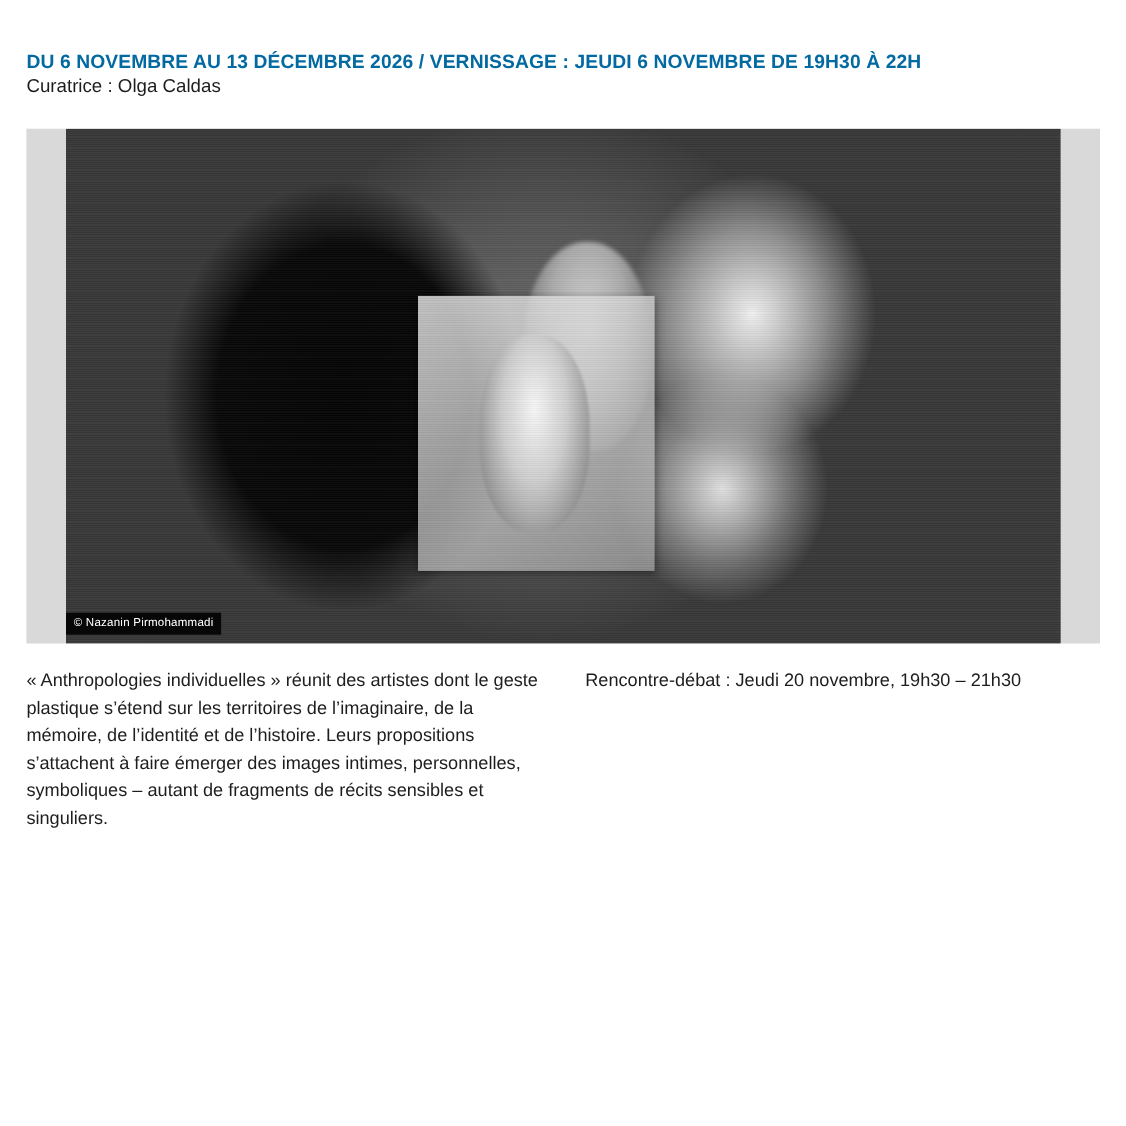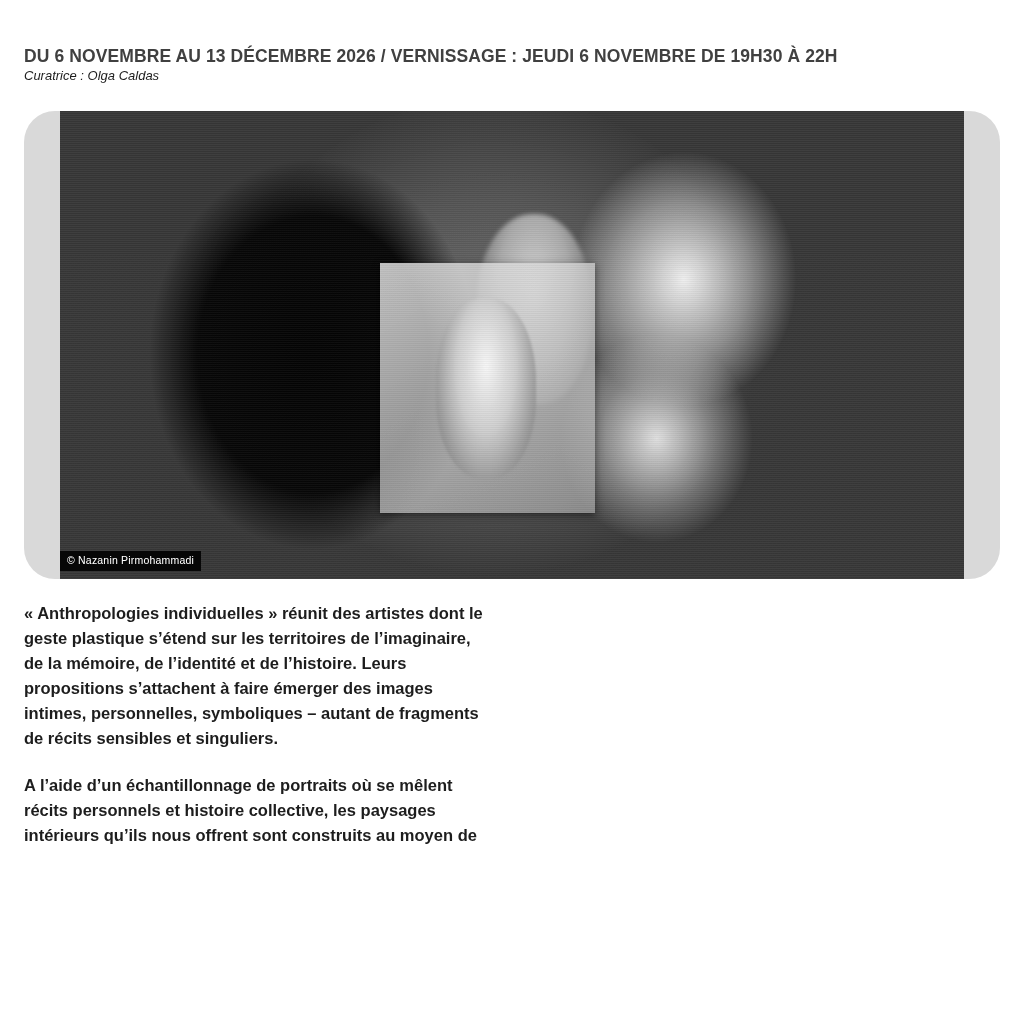--- a/index.html
+++ b/index.html
@@ -28,42 +28,40 @@
     line-height: 1.05;
     margin: 28px 0 0 0;
     color: #141414;
     text-transform: uppercase;
   }
   .dates {
     font-size: 17.5px;
     font-weight: bold;
     letter-spacing: 0.1px;
     margin-top: 46px;
-    color: #404040;
+    color: #0369a1;
   }
   .artists {
     font-size: 17.5px;
     line-height: 1.45;
     margin-top: 25px;
     color: #1d1d1d;
   }
   .curator {
-    font-size: 13px;
+    font-size: 17px;
     line-height: 1.45;
     color: #1d1d1d;
-    font-style: italic;
   }
   .image-wrap {
     position: relative;
     margin-top: 25px;
     width: 976px;
     height: 468px;
     background: #d9d9d9;
     overflow: hidden;
-    border-radius: 31px;
   }
   .photo {
     position: absolute;
     left: 36px;
     top: 0;
     width: 904px;
     height: 468px;
     background:
       radial-gradient(ellipse 210px 250px at 28% 52%, #0a0a0a 0%, #0d0d0d 55%, rgba(20,20,20,0) 78%),
       radial-gradient(ellipse 150px 170px at 69% 36%, #e9e9e9 0%, rgba(200,200,200,0.55) 45%, rgba(120,120,120,0) 75%),
@@ -118,21 +116,20 @@
     font-size: 10.5px;
     line-height: 1;
     padding: 4px 7px 5px 7px;
     letter-spacing: 0.2px;
     white-space: nowrap;
   }
   .columns {
     display: flex;
     gap: 40px;
     margin-top: 22px;
-    font-weight: bold;
   }
   .col {
     width: 470px;
     font-size: 16.5px;
     line-height: 1.52;
     color: #1d1d1d;
   }
   .col p {
     margin: 0;
   }
@@ -155,19 +152,19 @@
       <div class="photo-face"></div>
       <div class="photo-polaroid"></div>
       <div class="photo-grain"></div>
       <div class="credit">© Nazanin Pirmohammadi</div>
     </div>
   </div>
 
   <div class="columns">
     <div class="col">
       <p>« Anthropologies individuelles » réunit des artistes dont le geste plastique s’étend sur les territoires de l’imaginaire, de la mémoire, de l’identité et de l’histoire. Leurs propositions s’attachent à faire émerger des images intimes, personnelles, symboliques – autant de fragments de récits sensibles et singuliers.</p>
-      <p>A l’aide d’un échantillonnage de portraits où se mêlent récits personnels et histoire collective, les paysages intérieurs qu’ils nous offrent sont construits au moyen de</p>
     </div>
     <div class="col">
+      <p>Rencontre-débat : Jeudi 20 novembre, 19h30 – 21h30</p>
     </div>
   </div>
 
 </div>
 
 </body></html>

